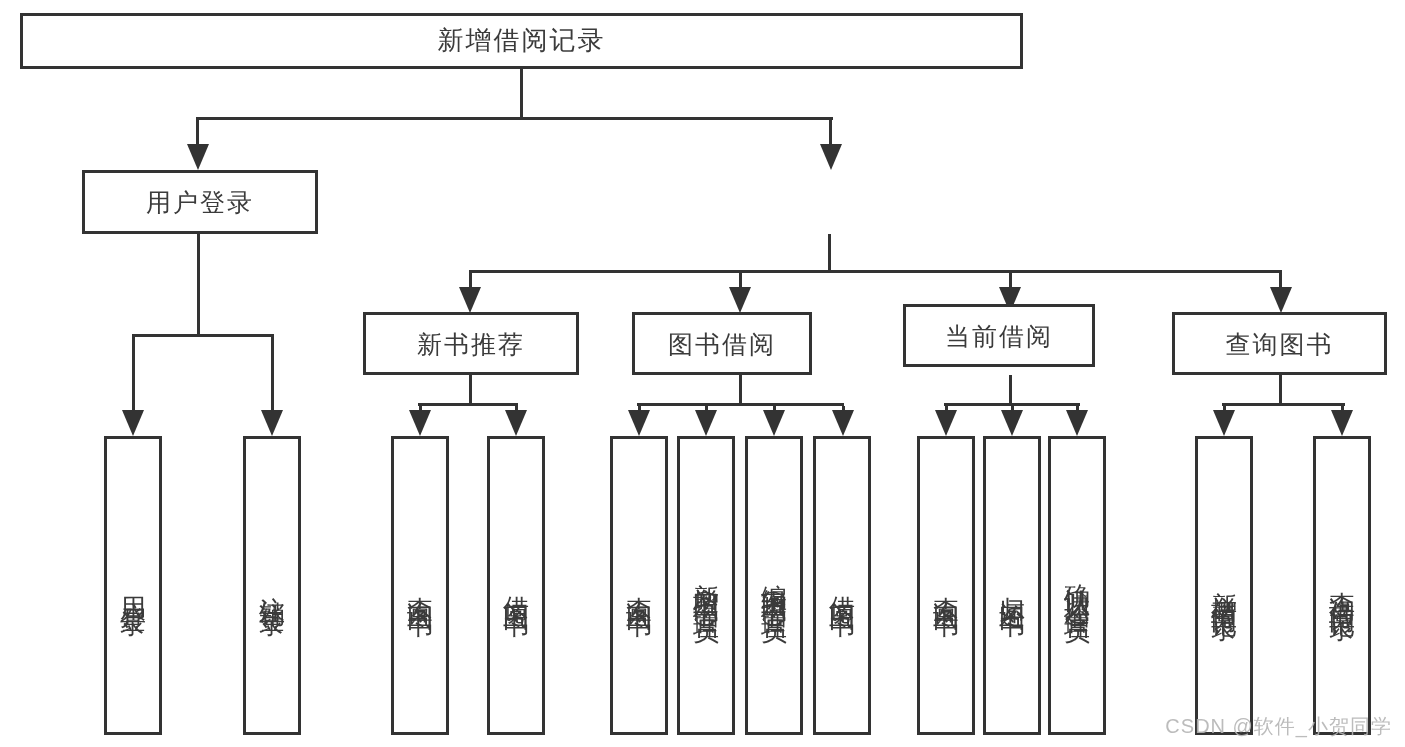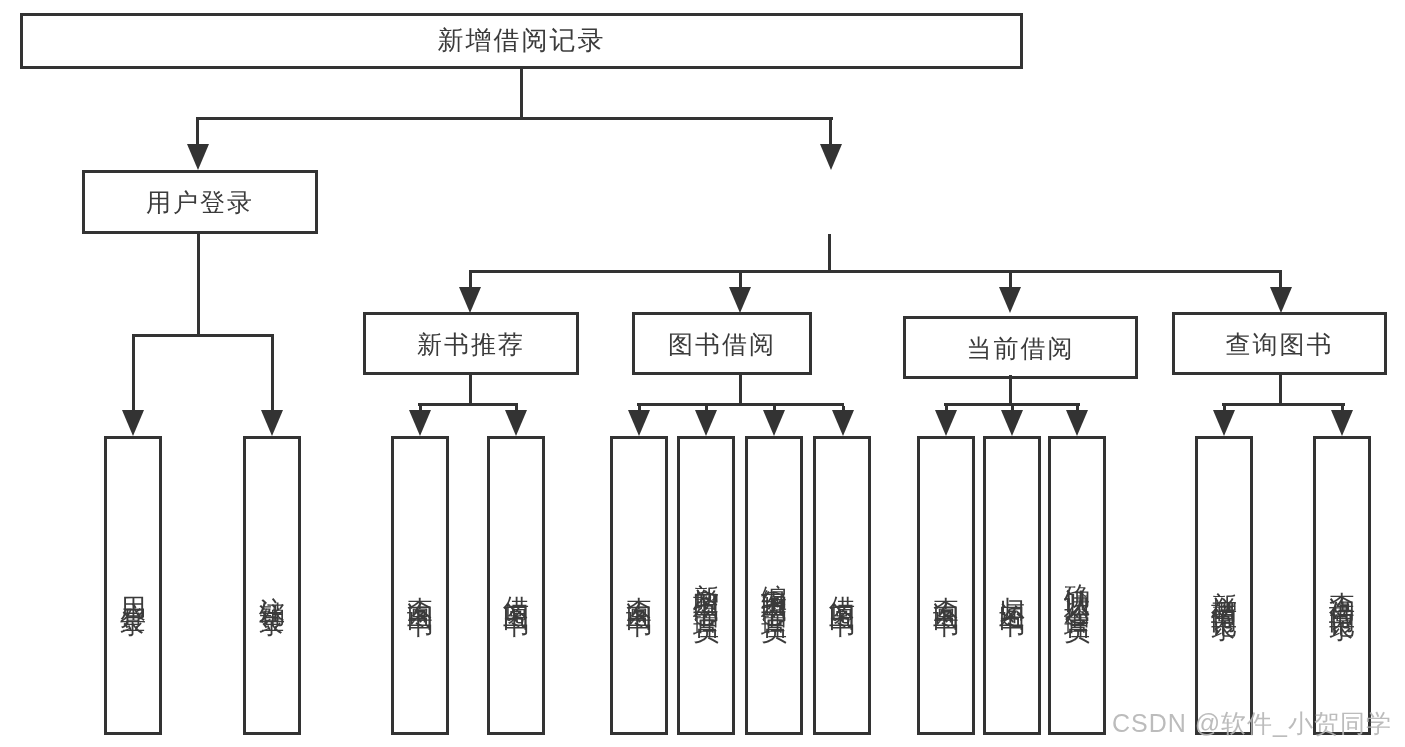--- a/index.html
+++ b/index.html
@@ -20,21 +20,21 @@
   .node.root { font-size:26px; }
   .node.v { writing-mode:vertical-rl; font-size:26px; letter-spacing:5px; }
   .vline, .hline { position:absolute; background:var(--line); }
   .arrow {
     position:absolute; width:0; height:0;
     border-left:11px solid transparent; border-right:11px solid transparent;
     border-top:26px solid var(--line);
   }
   .watermark {
     position:absolute; right:13px; bottom:7px;
-    font-size:25px; letter-spacing:1px; color:var(--watermark); opacity:.9;
+    font-size:20px; letter-spacing:1px; color:var(--watermark); opacity:.9;
     font-family:"Liberation Sans","DejaVu Sans",sans-serif;
   }
 </style>
 </head>
 <body>
 
 <div class="stage">
 
   <div class="node h root" style="left:20px;top:13px;width:1003px;height:56px">新增借阅记录</div>
 
@@ -60,21 +60,21 @@
   <div class="arrow" style="left:459px;top:287px"></div>
   <div class="vline" style="left:739px;top:273px;width:3px;height:14px"></div>
   <div class="arrow" style="left:729px;top:287px"></div>
   <div class="vline" style="left:1009px;top:273px;width:3px;height:14px"></div>
   <div class="arrow" style="left:999px;top:287px"></div>
   <div class="vline" style="left:1279px;top:273px;width:3px;height:14px"></div>
   <div class="arrow" style="left:1270px;top:287px"></div>
 
   <div class="node h" style="left:363px;top:312px;width:216px;height:63px">新书推荐</div>
   <div class="node h" style="left:632px;top:312px;width:180px;height:63px">图书借阅</div>
-  <div class="node h" style="left:903px;top:316px;width:235px;height:63px">当前借阅</div>
+  <div class="node h" style="left:903px;top:304px;width:192px;height:63px">当前借阅</div>
   <div class="node h" style="left:1172px;top:312px;width:215px;height:63px">查询图书</div>
 
   <div class="vline" style="left:469px;top:375px;width:3px;height:28px"></div>
   <div class="hline" style="left:418px;top:403px;width:100px;height:3px"></div>
   <div class="vline" style="left:419px;top:406px;width:3px;height:6px"></div>
   <div class="arrow" style="left:409px;top:410px"></div>
   <div class="vline" style="left:515px;top:406px;width:3px;height:6px"></div>
   <div class="arrow" style="left:505px;top:410px"></div>
 
   <div class="vline" style="left:739px;top:375px;width:3px;height:28px"></div>

